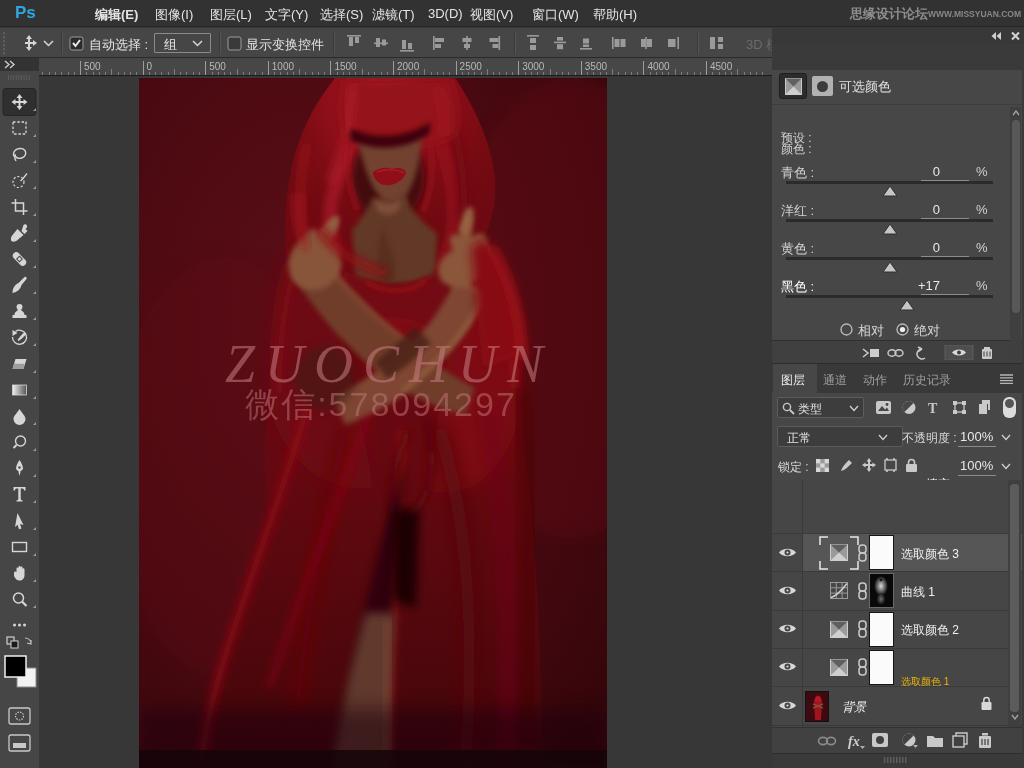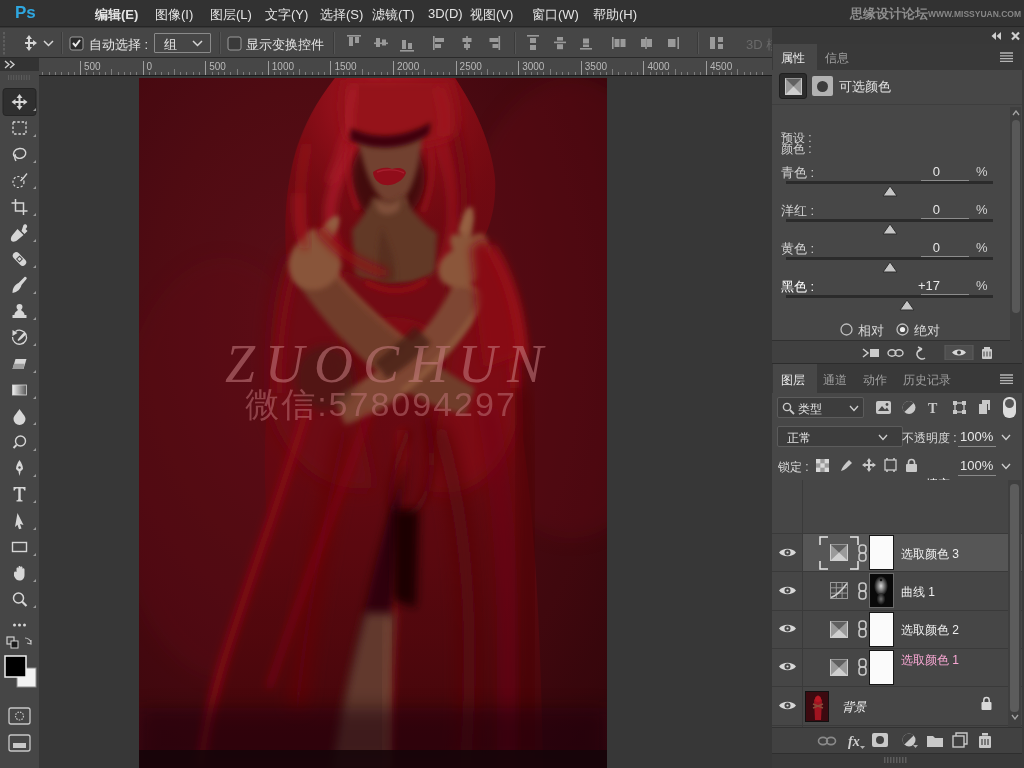--- a/index.html
+++ b/index.html
@@ -511,28 +511,20 @@
 
   <div class="abs" style="left:772px;top:28px;width:252px;height:740px;background:#3a3a3a;" id="dock">
 
     <div class="abs" style="left:0;top:0;width:252px;height:16px;background:#383838;">
       <svg class="abs" style="left:216px;top:3px;" width="36" height="11">
         <path d="M8,1 L3.5,5 L8,9 Z M13,1 L8.5,5 L13,9 Z" fill="#cfcfcf"></path>
         <path d="M24,1.5 L31,8.5 M31,1.5 L24,8.5" stroke="#cfcfcf" stroke-width="2.2" fill="none"></path>
       </svg>
     </div>
 
-    <div class="abs" style="left:0;top:16px;width:250px;height:26px;background:#393939;">
-      <div class="abs" style="left:1px;top:0;width:44px;height:26px;background:#474747;"></div>
-      <span class="abs" style="left:9px;top:6px;font-size:12px;color:#ececec;">属性</span>
-      <span class="abs" style="left:53px;top:6px;font-size:12px;color:#9f9f9f;">信息</span>
-      <svg class="abs" style="left:228px;top:8px;" width="14" height="11">
-          <path d="M0,1 h13 M0,3.8 h13 M0,6.6 h13 M0,9.4 h13" stroke="#b5b5b5" stroke-width="1.3"></path>
-        </svg>
-    </div>
 
     <div class="abs" style="left:0;top:42px;width:250px;height:270px;background:#474747;">
 
       <div class="abs" style="left:7px;top:3px;width:28px;height:26px;background:#2c2c2c;border:1px solid #1f1f1f;border-radius:3px;">
         <svg class="abs" style="left:5px;top:4px;" width="17" height="17">
             <rect x="0.5" y="0.5" width="16" height="16" fill="#9a9a9a" stroke="#c9c9c9"></rect>
             <path d="M0.5,0.5 L8.5,8.5 L16.5,0.5 Z" fill="#616161"></path>
             <path d="M0.5,16.5 L8.5,8.5 L16.5,16.5 Z" fill="#cfcfcf"></path>
           </svg>
       </div>
@@ -798,21 +790,21 @@
         <svg class="abs" style="left:58px;top:178.5px;" width="18" height="17">
           <rect x="0.5" y="0.5" width="17" height="16" fill="#9a9a9a" stroke="#cdcdcd"></rect>
           <path d="M0.5,0.5 L9,8.5 L17.5,0.5 Z" fill="#5f5f5f"></path>
           <path d="M0.5,16.5 L9,8.5 L17.5,16.5 Z" fill="#cfcfcf"></path>
         </svg>
         <svg class="abs" style="left:85px;top:178px;" width="11" height="18">
           <rect x="2" y="1" width="7" height="8" rx="3" fill="none" stroke="#c9c9c9" stroke-width="1.5"></rect>
           <rect x="2" y="9" width="7" height="8" rx="3" fill="none" stroke="#c9c9c9" stroke-width="1.5"></rect>
         </svg>
         <div class="abs" style="left:97px;top:169.5px;width:25px;height:35px;background:#fbfbfb;border:1.5px solid #151515;"></div>
-        <span class="abs" style="left:129px;top:172px;font-size:12px;color:#f9a8d4;">选取颜色 1</span>
+        <span class="abs" style="left:129px;top:195px;font-size:10px;color:#eab308;">选取颜色 1</span>
         <div class="abs" style="left:0;top:206px;width:250px;height:1px;background:#3a3a3a;"></div>
         <svg class="abs" style="left:6px;top:218.5px;" width="19" height="13">
           <path d="M1,6.5 C5,1.5 14,1.5 18,6.5 C14,11.5 5,11.5 1,6.5 Z" fill="#d8d8d8"></path>
           <circle cx="9.5" cy="6.5" r="3" fill="#464646"></circle>
           <circle cx="9.5" cy="6.5" r="1.1" fill="#d8d8d8"></circle>
         </svg>
         <div class="abs" style="left:33px;top:211px;width:24px;height:31px;border:1px solid #111;overflow:hidden;"><svg width="24" height="31">
             <rect width="24" height="31" fill="#3c0a10"></rect>
             <path d="M12,3 L16,8 L15,28 L9,28 L8,8 Z" fill="#a01420"></path>
             <circle cx="12" cy="7" r="3" fill="#b81824"></circle>

